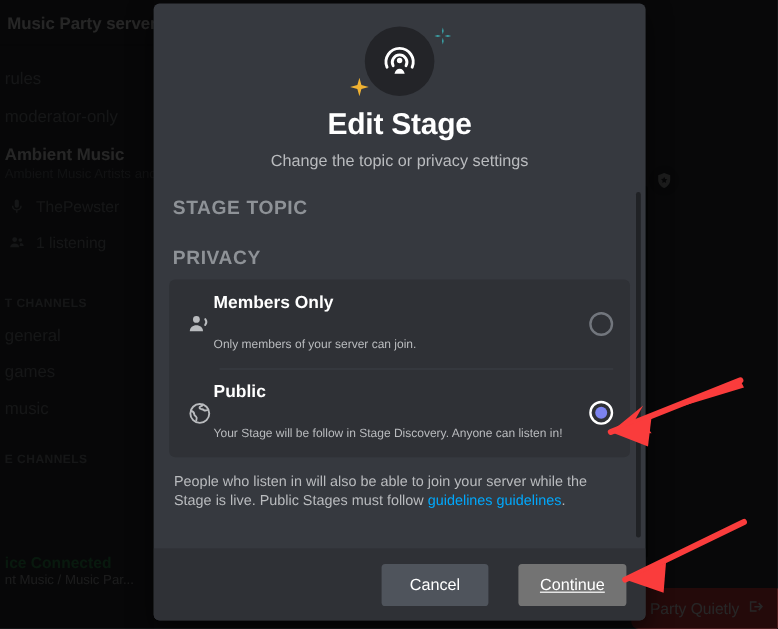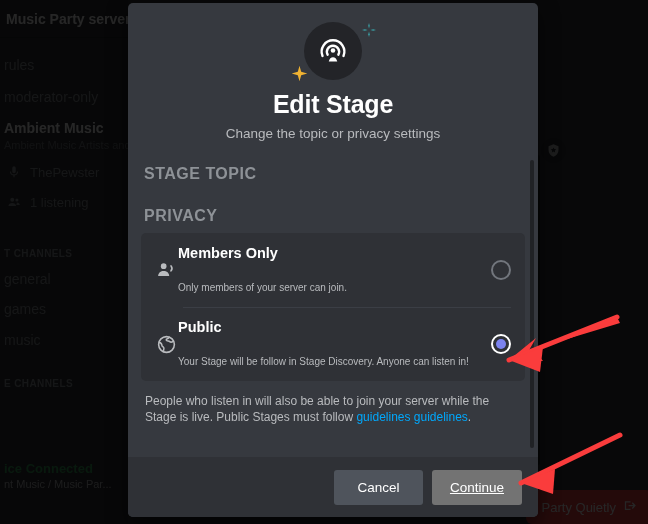--- a/index.html
+++ b/index.html
@@ -307,21 +307,21 @@
 
   
   .modal-footer {
     position: absolute;
     left: 0; right: 0; bottom: 0;
     height: 60px;
     background: #2f3136;
     display: flex;
     align-items: center;
     justify-content: flex-end;
-    gap: 9px;
+    gap: 25px;
     padding: 0 16px;
   }
   .btn {
     height: 35px;
     border: none;
     border-radius: 3px;
     font-family: "Liberation Sans", sans-serif;
     font-size: 13.5px;
     font-weight: 500;
     color: #ffffff;

